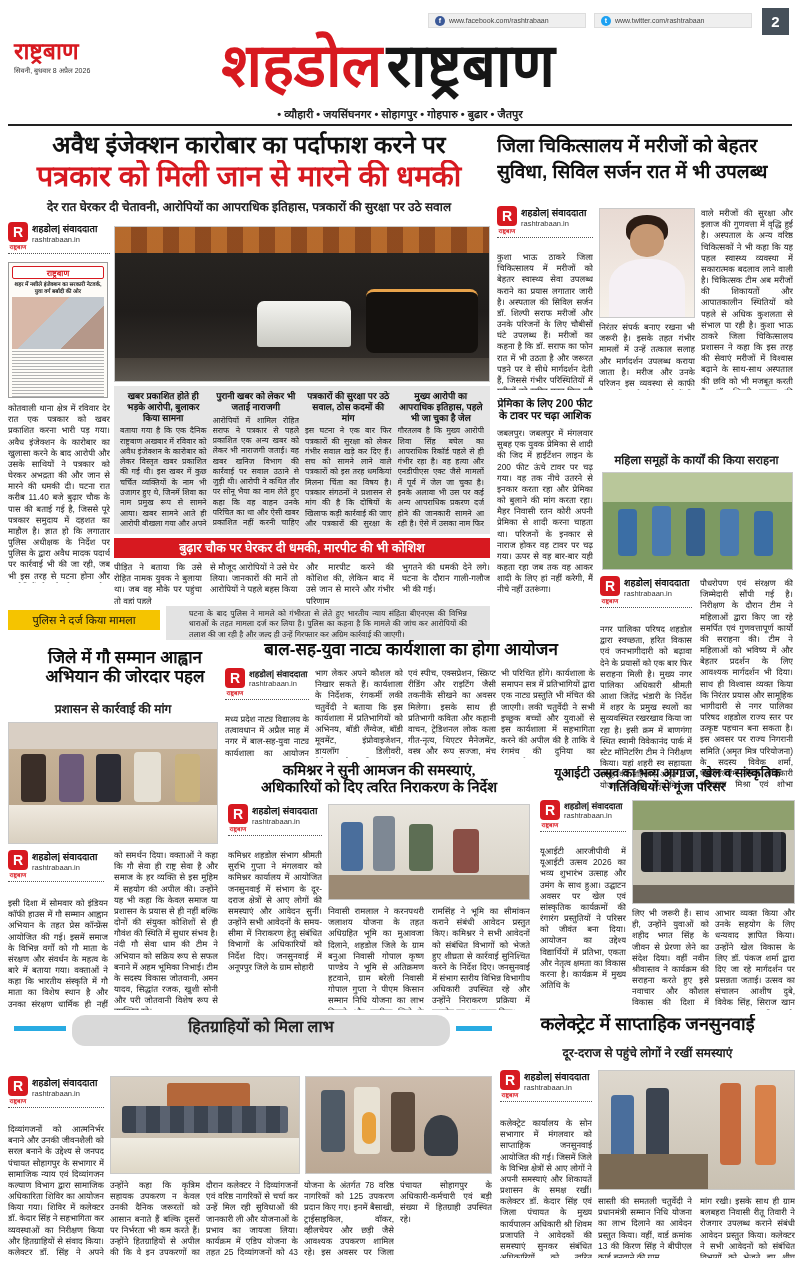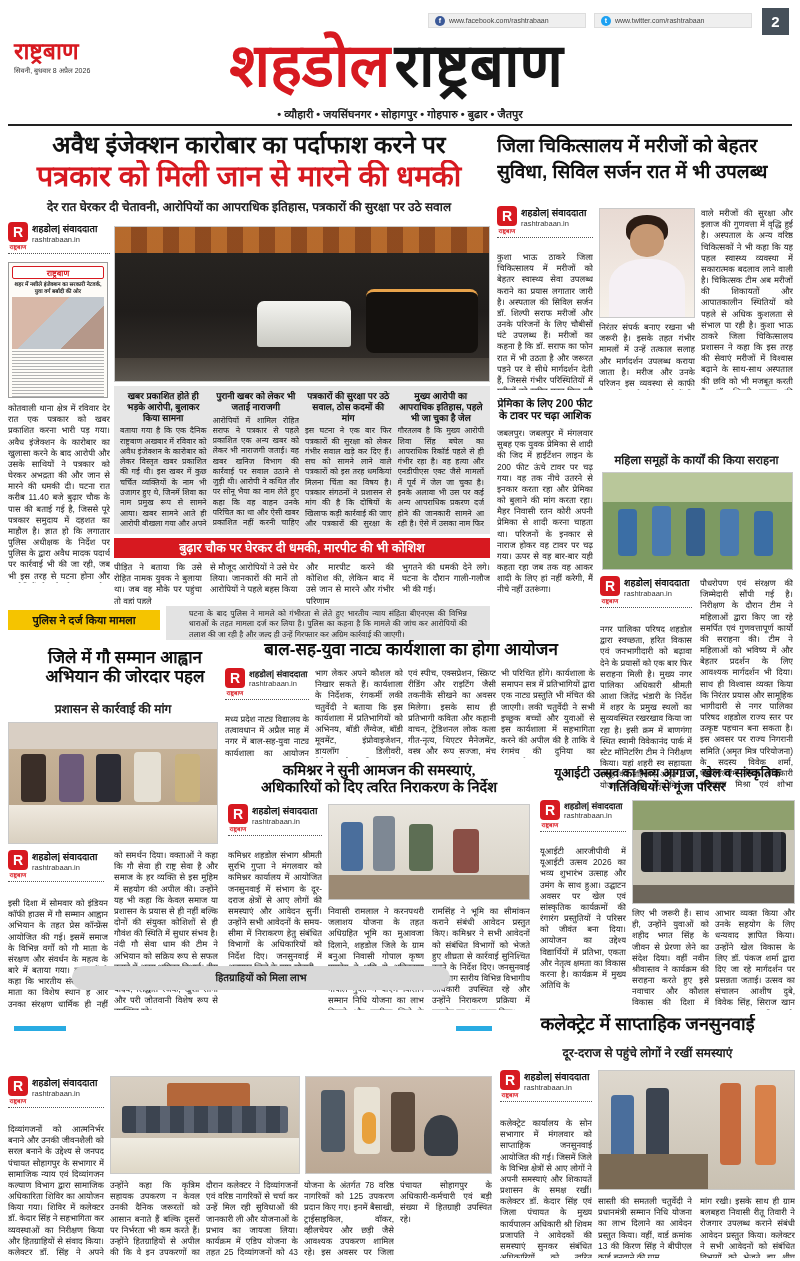--- a/index.html
+++ b/index.html
@@ -22,21 +22,21 @@
   
   .ph{position:absolute;overflow:hidden;background:#999;border:1px solid #c9c9c9;}
   .ph>div{position:absolute;}
   .graybox{background:#e6e6e6;display:flex;gap:6px;padding:5px 6px;}
   .gcol{flex:1;overflow:hidden;}
   .gcol .gh{font-size:9px;font-weight:800;text-align:center;line-height:1.2;margin-bottom:3px;color:#111;}
   .gcol .gt{font-size:7.9px;line-height:1.3;text-align:justify;color:#222;}
   .banner{background:#d71920;color:#fff;font-weight:800;text-align:center;overflow:hidden;}
   .pill{background:#d9d9d9;border-radius:13px;text-align:center;font-weight:800;color:#222;overflow:hidden;}
   .cyan{background:#29abe2;}
-  .ylabel{background:#f5c400;color:#111;font-weight:700;text-align:center;overflow:hidden;}
+  .ylabel{background:#f5c400;color:#111;font-weight:400;text-align:center;overflow:hidden;}
   .gstrip{background:#e3e3e3;font-size:7.7px;line-height:1.35;text-align:justify;color:#222;padding:3px 23px;overflow:hidden;}
   .subh{font-weight:700;text-align:center;color:#222;overflow:hidden;}
   
   .clip{border:1px solid #9a9a9a;background:#fdfbf7;padding:3px;overflow:hidden;}
   .clip-mast{background:#fff;color:#d71920;font-weight:800;font-size:8px;text-align:center;
              border:1px solid #d71920;border-radius:2px;margin-bottom:2px;}
   .clip-h{font-size:5.6px;font-weight:700;text-align:center;color:#222;line-height:1.25;margin-bottom:2px;}
   .clip-photo{height:52px;background:linear-gradient(135deg,#d8b8a8 0 40%,#c2c8ce 40% 70%,#b5988a 70% 100%);margin-bottom:2px;}
   .clip-lines{height:60px;background:repeating-linear-gradient(#b3b3b3 0 1px,transparent 1px 3px);}
   .socpill{display:flex;align-items:center;gap:4px;background:#efefef;border:1px solid #ddd;
@@ -59,21 +59,21 @@
       <span>www.twitter.com/rashtrabaan</span>
     </div>
   </div>
   <div class="abs" style="left:762px;top:8px;width:27px;height:27px;background:#46505a;color:#fff;
        font-weight:800;font-size:15px;text-align:center;line-height:27px;">2</div>
 
   <div class="abs" style="left:14px;top:40px;width:130px;">
     <div class="red" style="font-size:23px;font-weight:800;line-height:1;">राष्ट्रबाण</div>
     <div style="font-size:7px;color:#333;margin-top:3px;">सिवनी, बुधवार 8 अप्रैल 2026</div>
   </div>
-  <div class="abs" style="left:116px;top:36px;width:560px;text-align:center;line-height:1;">
+  <div class="abs" style="left:108px;top:36px;width:560px;text-align:center;line-height:1;">
     <span class="red" style="font-size:60px;font-weight:800;">शहडोल</span>
     <span style="font-size:60px;font-weight:800;color:#161616;">राष्ट्रबाण</span>
   </div>
   <div class="abs" style="left:0;top:106px;width:800px;text-align:center;font-size:11px;font-weight:700;color:#222;">• व्यौहारी • जयसिंघनगर • सोहागपुर • गोहपारु • बुढार • जैतपुर</div>
   <div class="abs" style="left:8px;top:124px;width:784px;border-top:2px solid #222;"></div>
 
   <div class="abs hd" style="left:8px;top:131px;width:482px;font-size:24px;">अवैध इंजेक्शन कारोबार का पर्दाफाश करने पर</div>
   <div class="abs hd red" style="left:8px;top:160px;width:482px;font-size:29px;text-align:center;">पत्रकार को मिली जान से मारने की धमकी</div>
   <div class="abs deck" style="left:8px;top:198px;width:482px;font-size:12px;">देर रात घेरकर दी चेतावनी, आरोपियों का आपराधिक इतिहास, पत्रकारों की सुरक्षा पर उठे सवाल</div>
 
@@ -277,21 +277,21 @@
     <div style="left:5%;top:30%;width:90%;height:40%;background:repeating-linear-gradient(90deg,#23252b 0 12px,#3a3d45 12px 20px);border-radius:4px;"></div>
     <div style="bottom:0;left:0;right:0;height:18%;background:#6e675c;"></div>
   </div>
   <div class="abs jt" style="left:632px;top:908px;width:77px;height:102px;">लिए भी जरूरी हैं। साथ ही, उन्होंने युवाओं को शहीद भगत सिंह के जीवन से प्रेरणा लेने का संदेश दिया। वहीं नवीन श्रीवास्तव ने कार्यक्रम की सराहना करते हुए इसे नवाचार और कौशल विकास की दिशा में महत्वपूर्ण पहल बताया। उन्होंने विद्यार्थियों को निरंतर प्रयास करते हुए आगे बढ़ने के लिए प्रेरित किया। कार्यक्रम के अंत में संस्था के संचालक डॉ. पंकज जैन ने अतिथियों के प्रति</div>
   <div class="abs jt" style="left:715px;top:908px;width:80px;height:102px;">आभार व्यक्त किया और उनके सहयोग के लिए धन्यवाद ज्ञापित किया। उन्होंने खेल विकास के लिए डॉ. पंकज शर्मा द्वारा दिए जा रहे मार्गदर्शन पर प्रसन्नता जताई। उत्सव का संचालन आशीष दुबे, विवेक सिंह, सिराज खान एवं आकांक्षा मिश्रा के मार्गदर्शन में किया गया। कार्यक्रम में बड़ी संख्या में विद्यार्थी उपस्थित रहे और पूरे आयोजन के दौरान उन्हें खास उत्साह देखने को मिला।</div>
   <div class="abs jt" style="left:540px;top:1010px;width:0;height:0;"></div>
 
   <div class="abs jt" style="left:448px;top:1013px;width:0px;height:0px;overflow:hidden;">रूप में नवीन श्रीवास्तव पीएमओ सोहागपुर परियोजना एवं डॉ. पंकज शर्मा एनआईटी मेडिकल एजुकेशन उपस्थित रहे। अतिथियों ने दीप प्रज्वलित कर उत्सव का विधिवत शुभारंभ किया। डॉ. पंकज शर्मा ने अपने संबोधन में विद्यार्थियों को टीम वर्क, खेल भावना और नेतृत्व के महत्व से अवगत कराया। उन्होंने कहा कि खेल गतिविधियां न केवल शारीरिक बल्कि मानसिक विकास के</div>
 
   <div class="abs cyan" style="left:14px;top:1026px;width:52px;height:5px;"></div>
-  <div class="abs pill" style="left:72px;top:966px;width:378px;height:24px;font-size:10px;line-height:23px;">हितग्राहियों को मिला लाभ</div>
+  <div class="abs pill" style="left:72px;top:1015px;width:378px;height:31px;font-size:16px;line-height:23px;">हितग्राहियों को मिला लाभ</div>
   <div class="abs cyan" style="left:456px;top:1026px;width:36px;height:5px;"></div>
 
   <div class="abs byl" style="left:8px;top:1076px;width:96px;">
     <div class="byl-row">
       <div>
         <div class="byl-logo">R</div>
         <div class="byl-brand">राष्ट्रबाण</div>
       </div>
       <div>
         <div class="byl-loc">शहडोल| संवाददाता</div>

